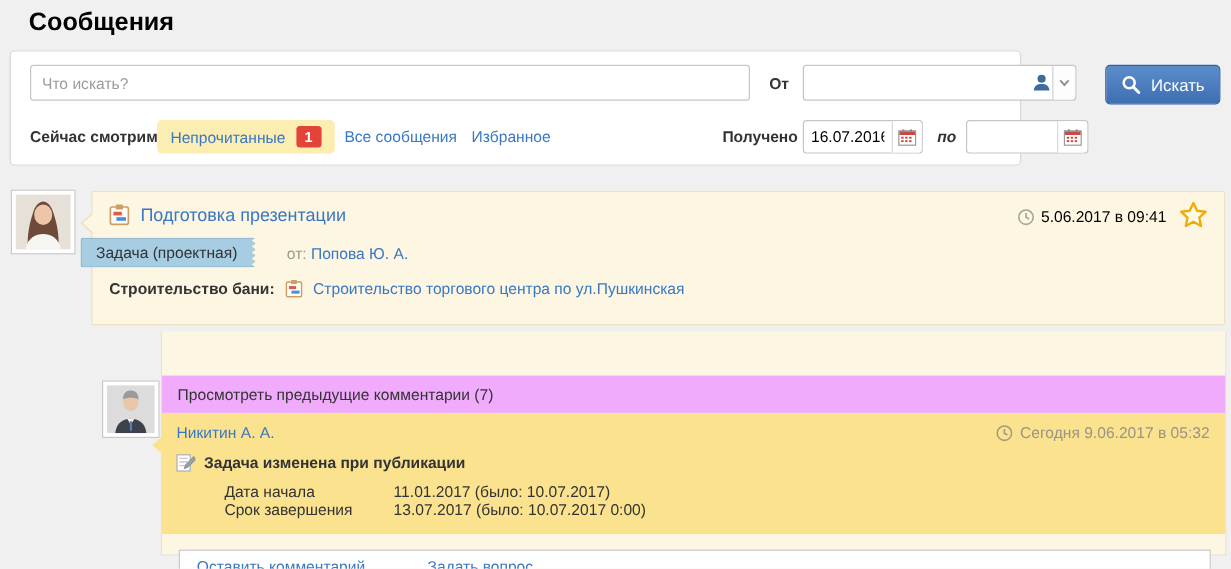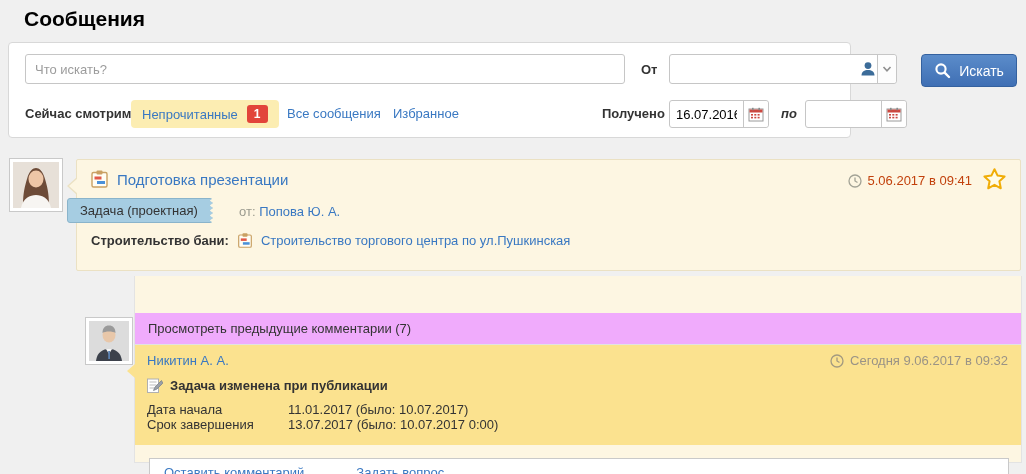--- a/index.html
+++ b/index.html
@@ -65,42 +65,42 @@
 
   
   .card { left:76px; top:159px; width:945px; height:112px; background:#fdf6e2;
           border:1px solid #ebe1c3; border-radius:2px; }
   .card-ptr-outer { left:-10px; top:17px; width:0; height:0; border-top:9px solid transparent;
                     border-bottom:9px solid transparent; border-right:10px solid #ebe1c3; }
   .card-ptr-inner { left:-8px; top:18px; width:0; height:0; border-top:8px solid transparent;
                     border-bottom:8px solid transparent; border-right:9px solid #fdf6e2; }
   .msg-task-icon { left:13px; top:9px; }
   .msg-title { left:40px; top:11px; font-size:15px; }
-  .time-wrap { right:48px; top:13px; display:flex; align-items:center; gap:6px; color:#c2410c; }
+  .time-wrap { right:48px; top:13px; display:flex; align-items:center; gap:6px; color:#000000; }
   .star-btn { right:13px; top:7px; cursor:pointer; }
   .type-badge { left:-10px; top:38px; background:#a6cde2; border:1px solid #8ab4cb;
                 border-radius:3px; padding:4px 14px 4px 12px; color:#333;
                 clip-path:polygon(0 0,100% 0,calc(100% - 3px) 10%,100% 20%,calc(100% - 3px) 30%,100% 40%,calc(100% - 3px) 50%,100% 60%,calc(100% - 3px) 70%,100% 80%,calc(100% - 3px) 90%,100% 100%,0 100%); }
   .from-line { left:162px; top:44px; }
   .project-line { left:14px; top:72px; display:flex; align-items:center; gap:8px; }
 
   
   .comments { left:134px; top:276px; width:888px; height:187px; background:#fdf6e2;
               border:1px solid #e3e3e3; border-top:none; }
   .prev-bar { height:32px; background:#f0abfc; line-height:31px; padding-left:13px;
               color:#333; cursor:pointer; border-bottom:1px solid #e2e2e2;margin-top:37px; }
   .comment { position:relative; height:100px; background:#fbe28f; }
   .c-ptr { position:absolute; left:-8px; top:19px; width:0; height:0; border-top:7px solid transparent;
            border-bottom:7px solid transparent; border-right:8px solid #fbe28f; }
   .c-name { position:absolute; left:12px; top:8px; }
   .c-time { position:absolute; right:13px; top:8px; display:flex; align-items:center; gap:6px; color:#9a9386; }
   .c-event { position:absolute; left:11px; top:32px; display:flex; align-items:center; gap:7px; font-weight:bold; }
   .c-fields { position:absolute; left:12px; top:57px; line-height:15px; }
   .c-fields .row { display:flex; }
-  .c-fields .flabel { width:141px; flex:none; }
+  .c-fields .flabel { width:141px; flex:none;margin-left:40px; }
   .footer { position:relative; height:54px; }
   .actions-bar { position:absolute; left:14px; right:12px; top:13px; height:29px; background:#fff;
                  border:1px solid #c9c9c9; display:flex; align-items:center; gap:52px; padding-left:14px; }
   .actions-bar a { text-decoration:underline; }
 </style>
 </head>
 <body>
 
 <div class="abs page-title">Сообщения</div>
 
@@ -245,21 +245,21 @@
   <div class="prev-bar">Просмотреть предыдущие комментарии (7)</div>
 
   <div class="comment">
     <div class="c-ptr"></div>
     <a class="c-name">Никитин А. А.</a>
     <div class="c-time">
       <svg width="14" height="14" viewBox="0 0 14 14">
         <circle cx="7" cy="7" r="6" fill="none" stroke="#a39a80" stroke-width="1.3"></circle>
         <polyline points="7,3.5 7,7 9.5,8.5" fill="none" stroke="#a39a80" stroke-width="1.3"></polyline>
       </svg>
-      <span>Сегодня 9.06.2017 в 09:32</span>
+      <span>Сегодня 9.06.2017 в 05:32</span>
     </div>
     <div class="c-event">
       <svg width="17" height="17" viewBox="0 0 17 17">
         <rect x="1.5" y="2" width="11" height="13.5" fill="#fff" stroke="#b0b0b0"></rect>
         <line x1="3.5" y1="5" x2="10.5" y2="5" stroke="#c9c9c9" stroke-width="1.2"></line>
         <line x1="3.5" y1="8" x2="10.5" y2="8" stroke="#c9c9c9" stroke-width="1.2"></line>
         <line x1="3.5" y1="11" x2="8.5" y2="11" stroke="#c9c9c9" stroke-width="1.2"></line>
         <path d="M15.5 3.5 L9 10 L7.5 13.5 L11 12 L16.8 6.2 Z" fill="#9aa0a8" stroke="#7e848c" stroke-width="0.8"></path>
       </svg>
       <span>Задача изменена при публикации</span>

